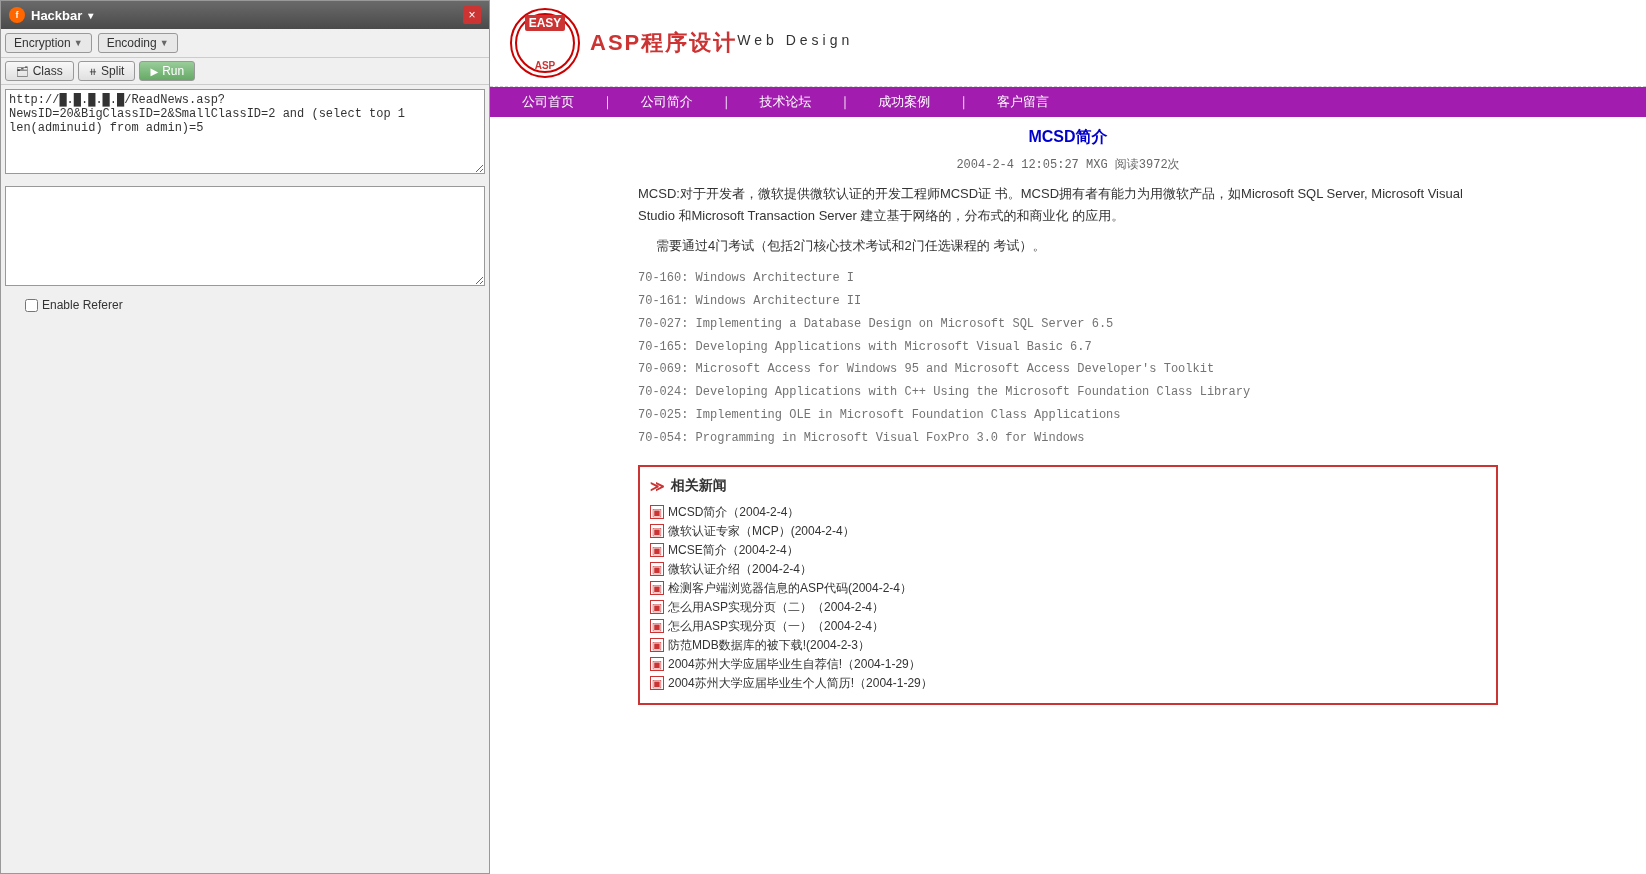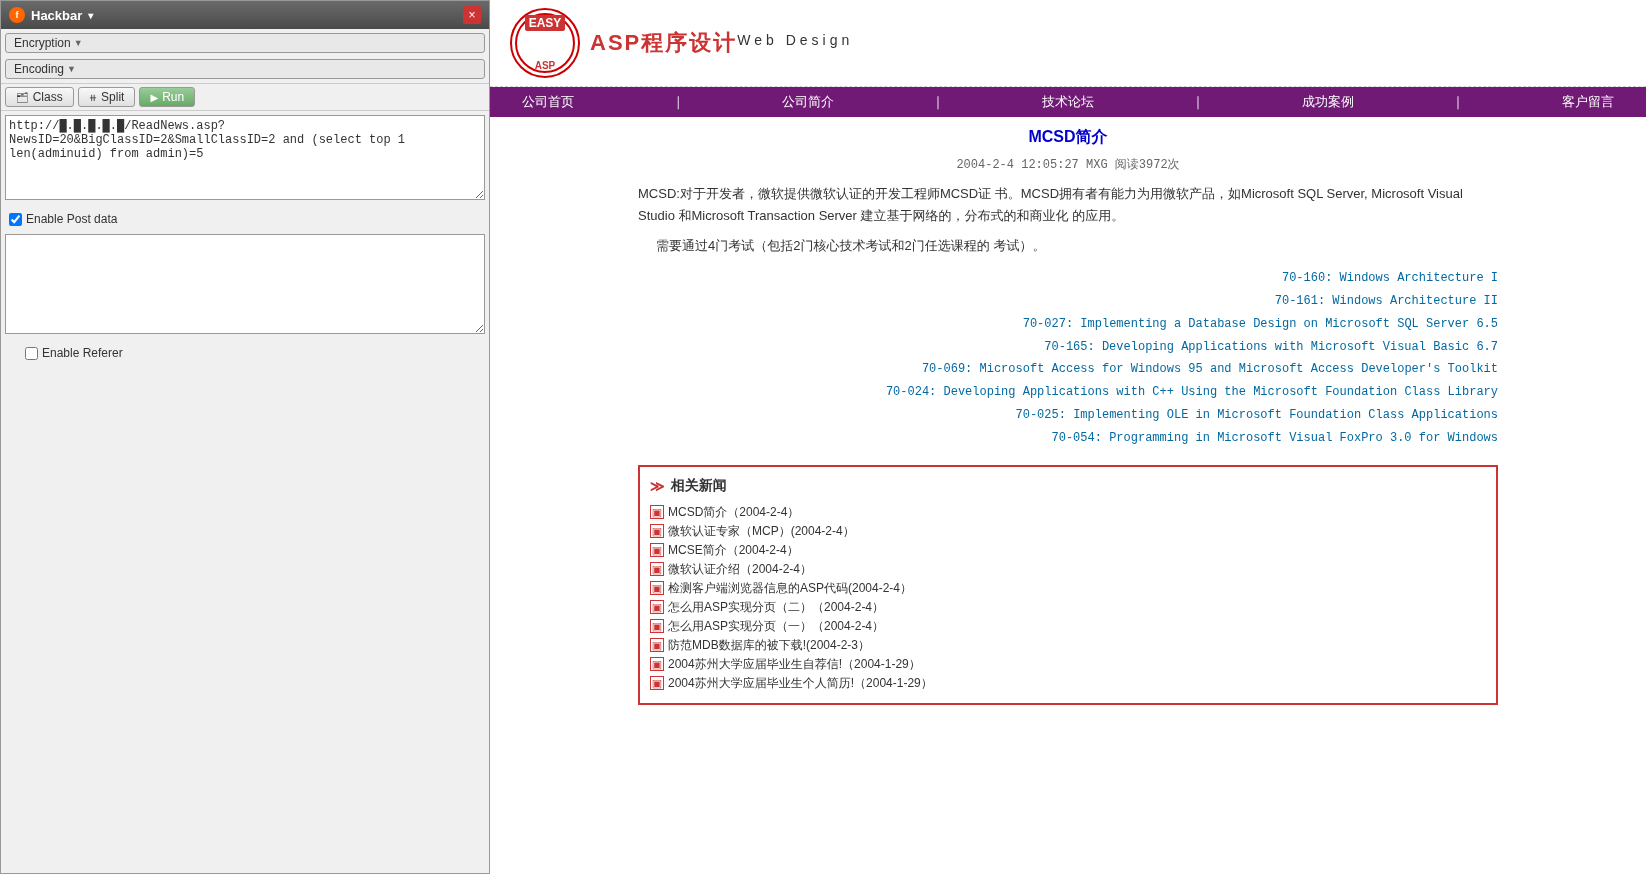--- a/index.html
+++ b/index.html
@@ -60,21 +60,20 @@
       justify-content: center;
       border-radius: 2px;
     }
 
     .hackbar-dropdown-row {
       display: flex;
       padding: 4px 4px;
       gap: 6px;
       background: #f0f0f0;
       border-bottom: 1px solid #ccc;
-      flex-direction: column;
     }
 
     .dropdown-btn {
       background: #e8e8e8;
       border: 1px solid #999;
       border-radius: 3px;
       padding: 2px 8px;
       font-size: 12px;
       cursor: pointer;
       display: flex;
@@ -249,25 +248,25 @@
     }
 
     .web-title-sub {
       font-size: 14px;
       color: #333;
       letter-spacing: 4px;
       margin-top: 4px;
     }
 
     .web-nav {
-      background: #701a75;
+      background: #a21caf;
       padding: 6px 20px;
       display: flex;
       align-items: center;
-      justify-content: space-between;
+      justify-content: flex-start;
       gap: 15px;
     }
 
     .web-nav-item {
       color: white;
       font-size: 13px;
       padding: 0 12px;
       cursor: pointer;
       text-decoration: none;
     }
@@ -307,24 +306,23 @@
       margin-bottom: 10px;
     }
 
     .article-body p {
       margin-bottom: 8px;
     }
 
     .article-list {
       font-family: 'Courier New', monospace;
       font-size: 12px;
-      color: #0369a1;
+      color: #737373;
       line-height: 1.9;
       margin-bottom: 10px;
-      text-align: right;
     }
 
     .related-news-box {
       border: 2px solid #cc3333;
       padding: 10px;
       margin-top: 15px;
     }
 
     .related-news-title {
       font-size: 14px;
@@ -412,24 +410,20 @@
     <button class="toolbar-btn run-btn">
       <span class="btn-icon">▶</span>
       <span>Run</span>
     </button>
   </div>
 
   <div class="hackbar-url-area">
     <textarea style="">http://█.█.█.█.█/ReadNews.asp?NewsID=20&amp;BigClassID=2&amp;SmallClassID=2 and (select top 1 len(adminuid) from admin)=5</textarea>
   </div>
 
-  <div class="hackbar-checkbox-row">
-    <input type="checkbox" checked="" style="">
-    <label>Enable Post data</label>
-  </div>
 
   <div class="hackbar-post-area">
     <textarea style=""></textarea>
   </div>
 
   <div class="hackbar-referer-row">
     <input type="checkbox" style="">
     <label>Enable Referer</label>
   </div>
 </div>

